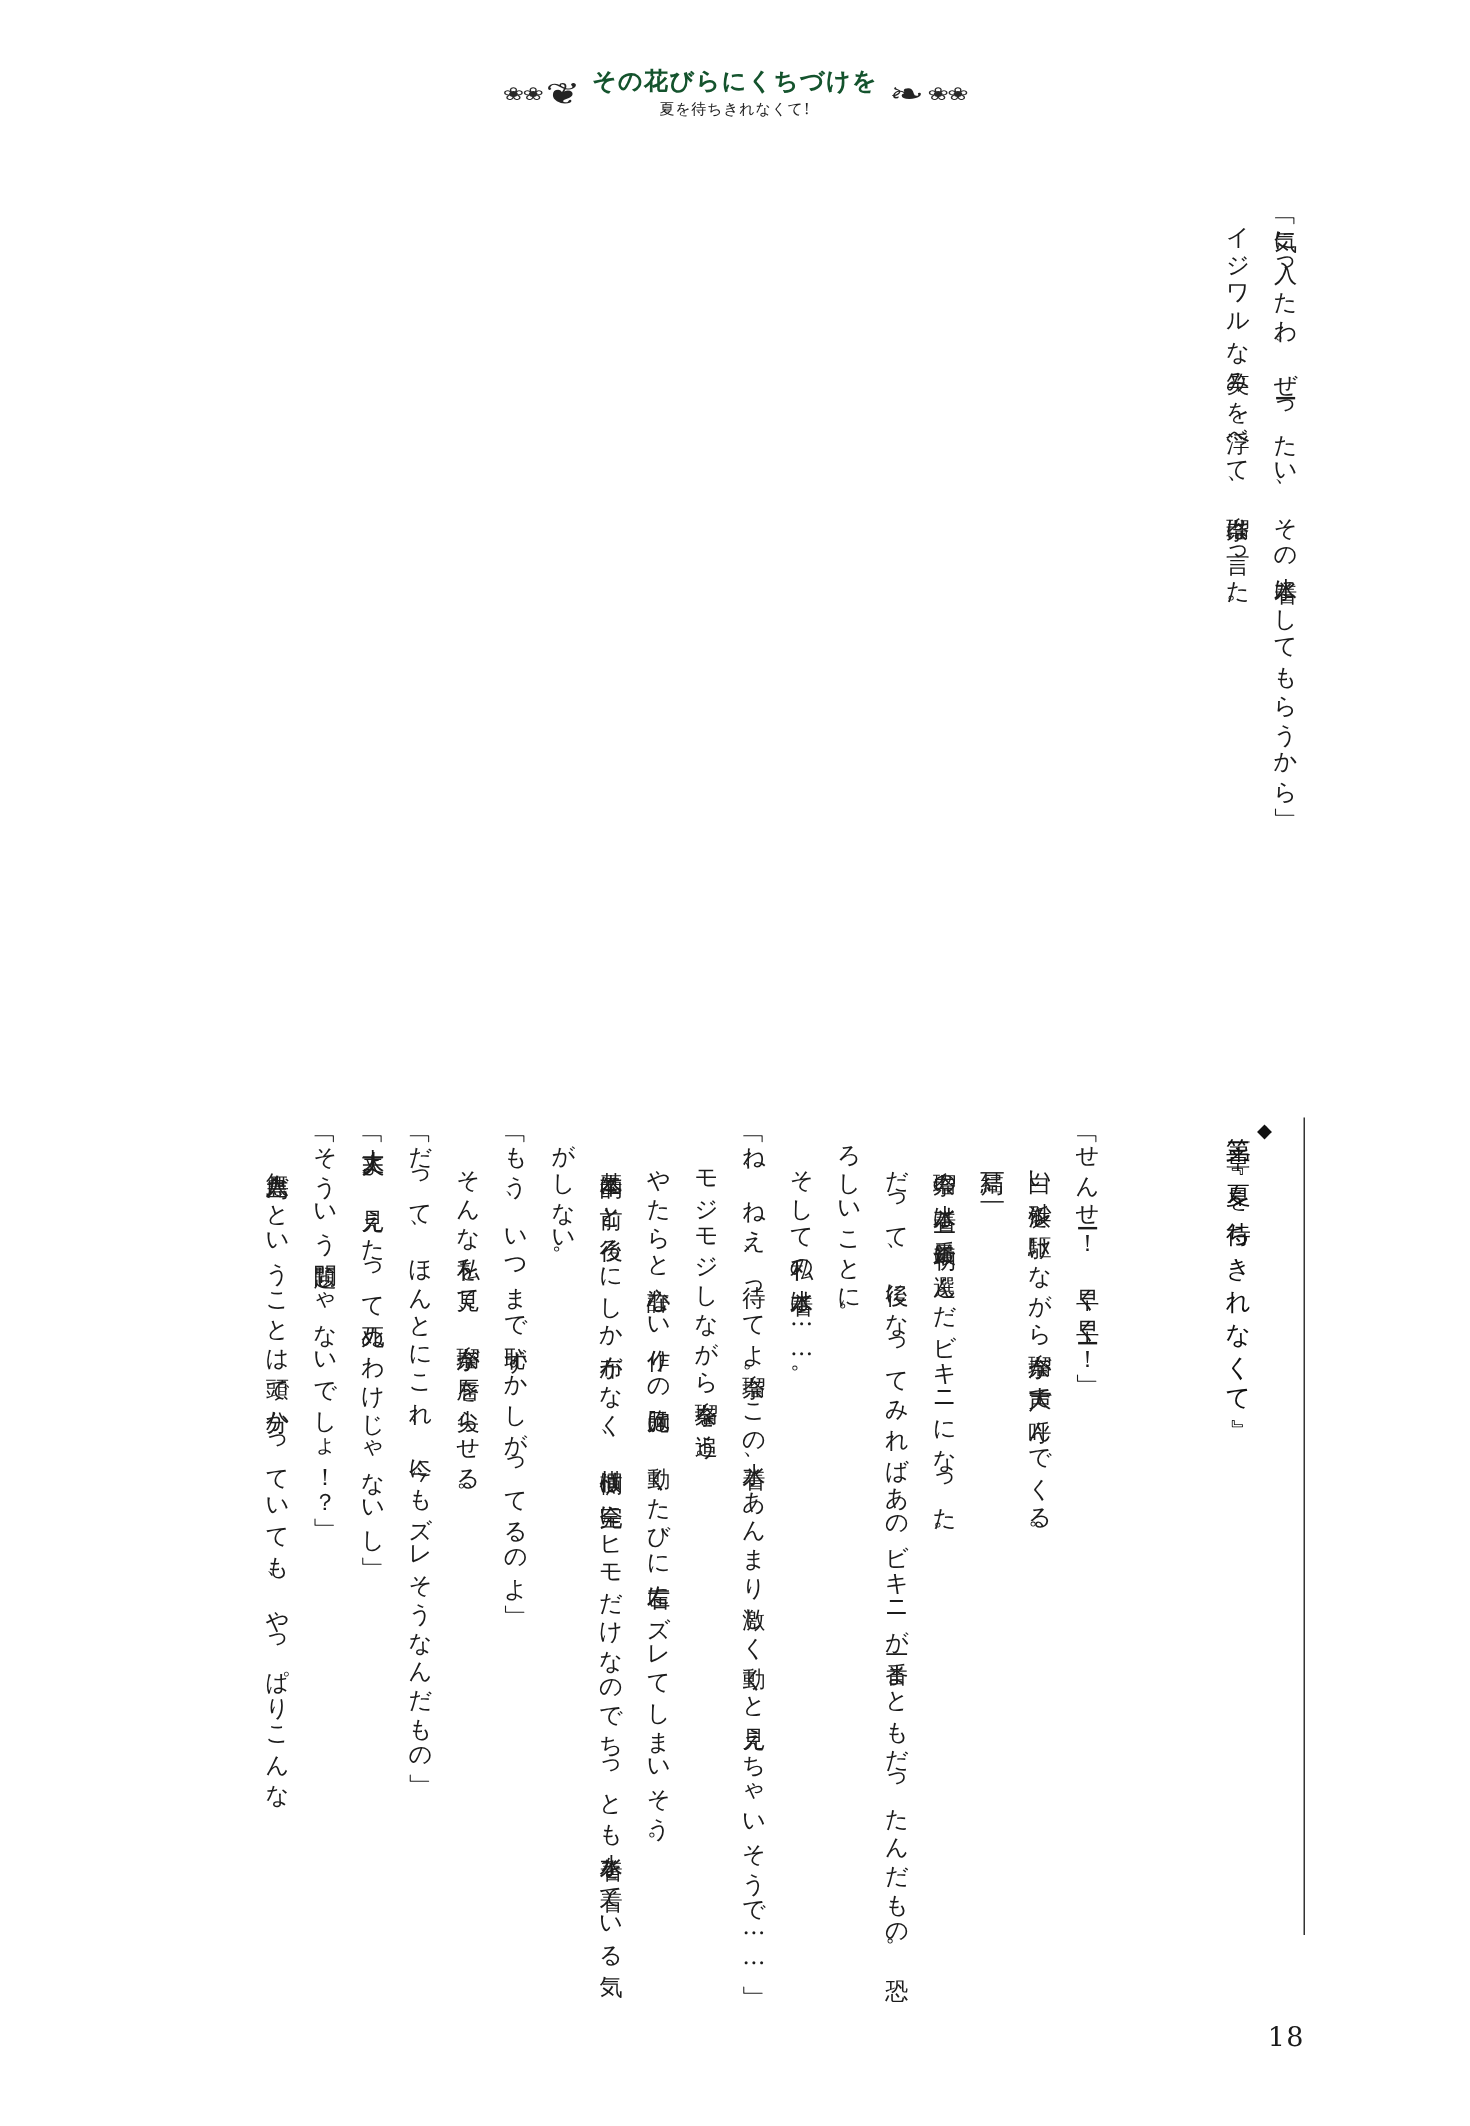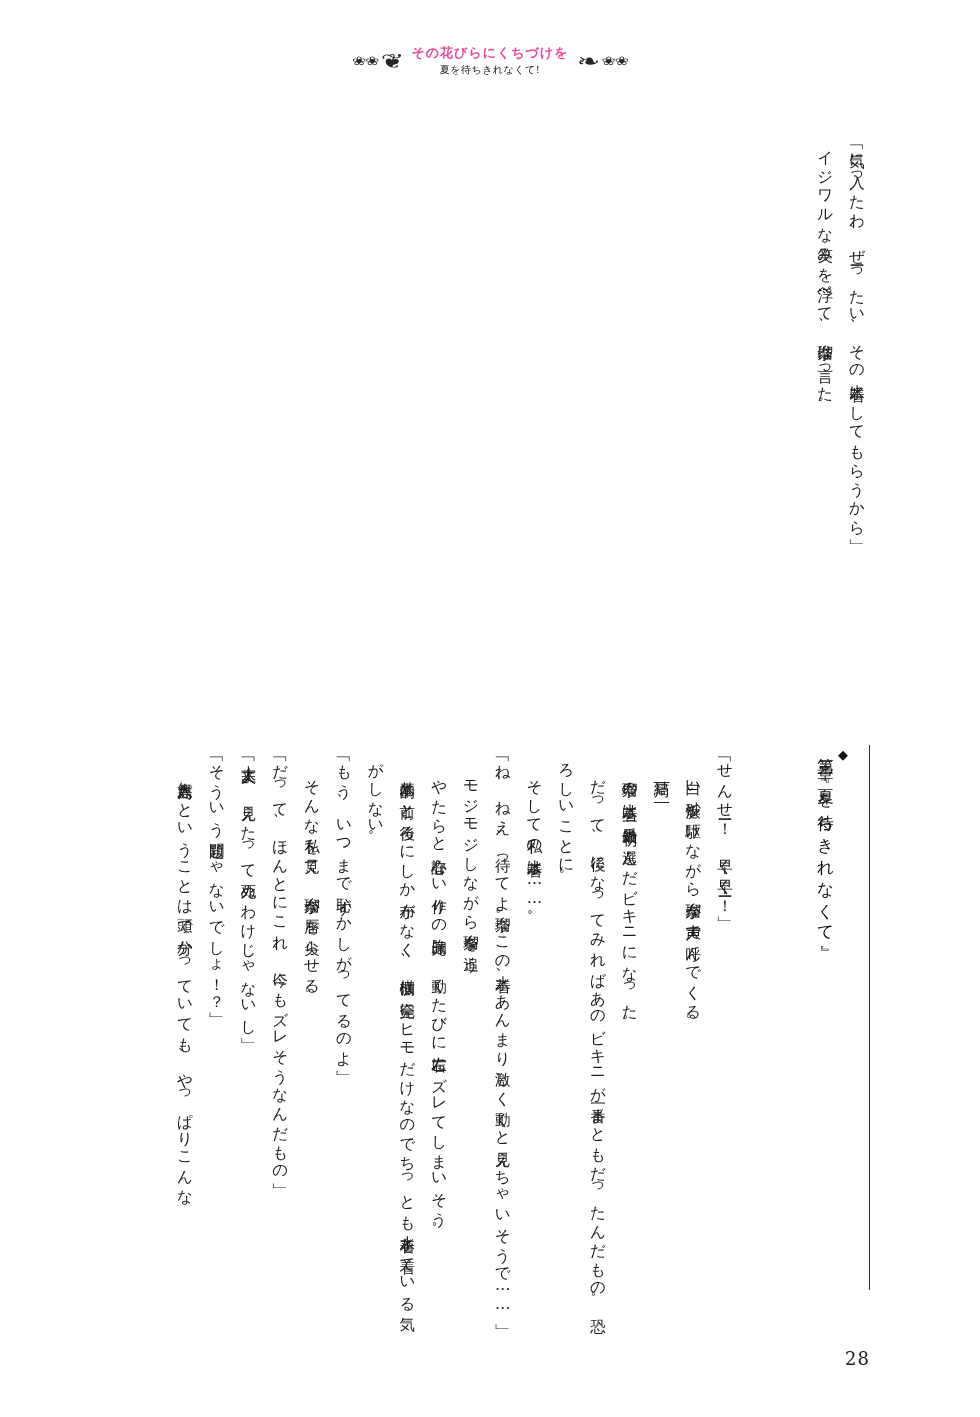--- a/index.html
+++ b/index.html
@@ -36,24 +36,24 @@
   }
   .header-logo .logo-text {
     display: inline-block;
     vertical-align: middle;
     text-align: center;
     margin: 0 6px;
   }
   .header-logo .logo-main {
     display: block;
     font-family: Liberation Mono, monospace;
-    font-size: 13px;
+    font-size: 16px;
     font-weight: bold;
     letter-spacing: 1px;
-    color: #ec4899;
+    color: #14532d;
   }
   .header-logo .logo-sub {
     display: block;
     font-size: 10px;
     letter-spacing: 0.5px;
     color: #202020;
     margin-top: 1px;
   }
   .header-logo .swirl {
     display: inline-block;
@@ -177,15 +177,15 @@
 　モジモジしながら瑠奈を追う。
 　やたらと心許ない作りの胸元は、動くたびに左右にズレてしまいそう。
 　基本的に前と後ろにしか布がなく、横側は完全にヒモだけなのでちっとも水着を着ている気がしない。
 「もう、いつまで恥ずかしがってるのよ」
 　そんな私を見て、瑠奈が唇を尖らせる。
 「だって、ほんとにこれ、今にもズレそうなんだもの」
 「大丈夫よ。見えたって死ぬわけじゃないし」
 「そういう問題じゃないでしょ！？」
 　無人島だということは頭で分かっていても、やっぱりこんな</div>
 
-  <div class="page-number">28</div>
+  <div class="page-number">18</div>
 
 </div>
 
 </body></html>

